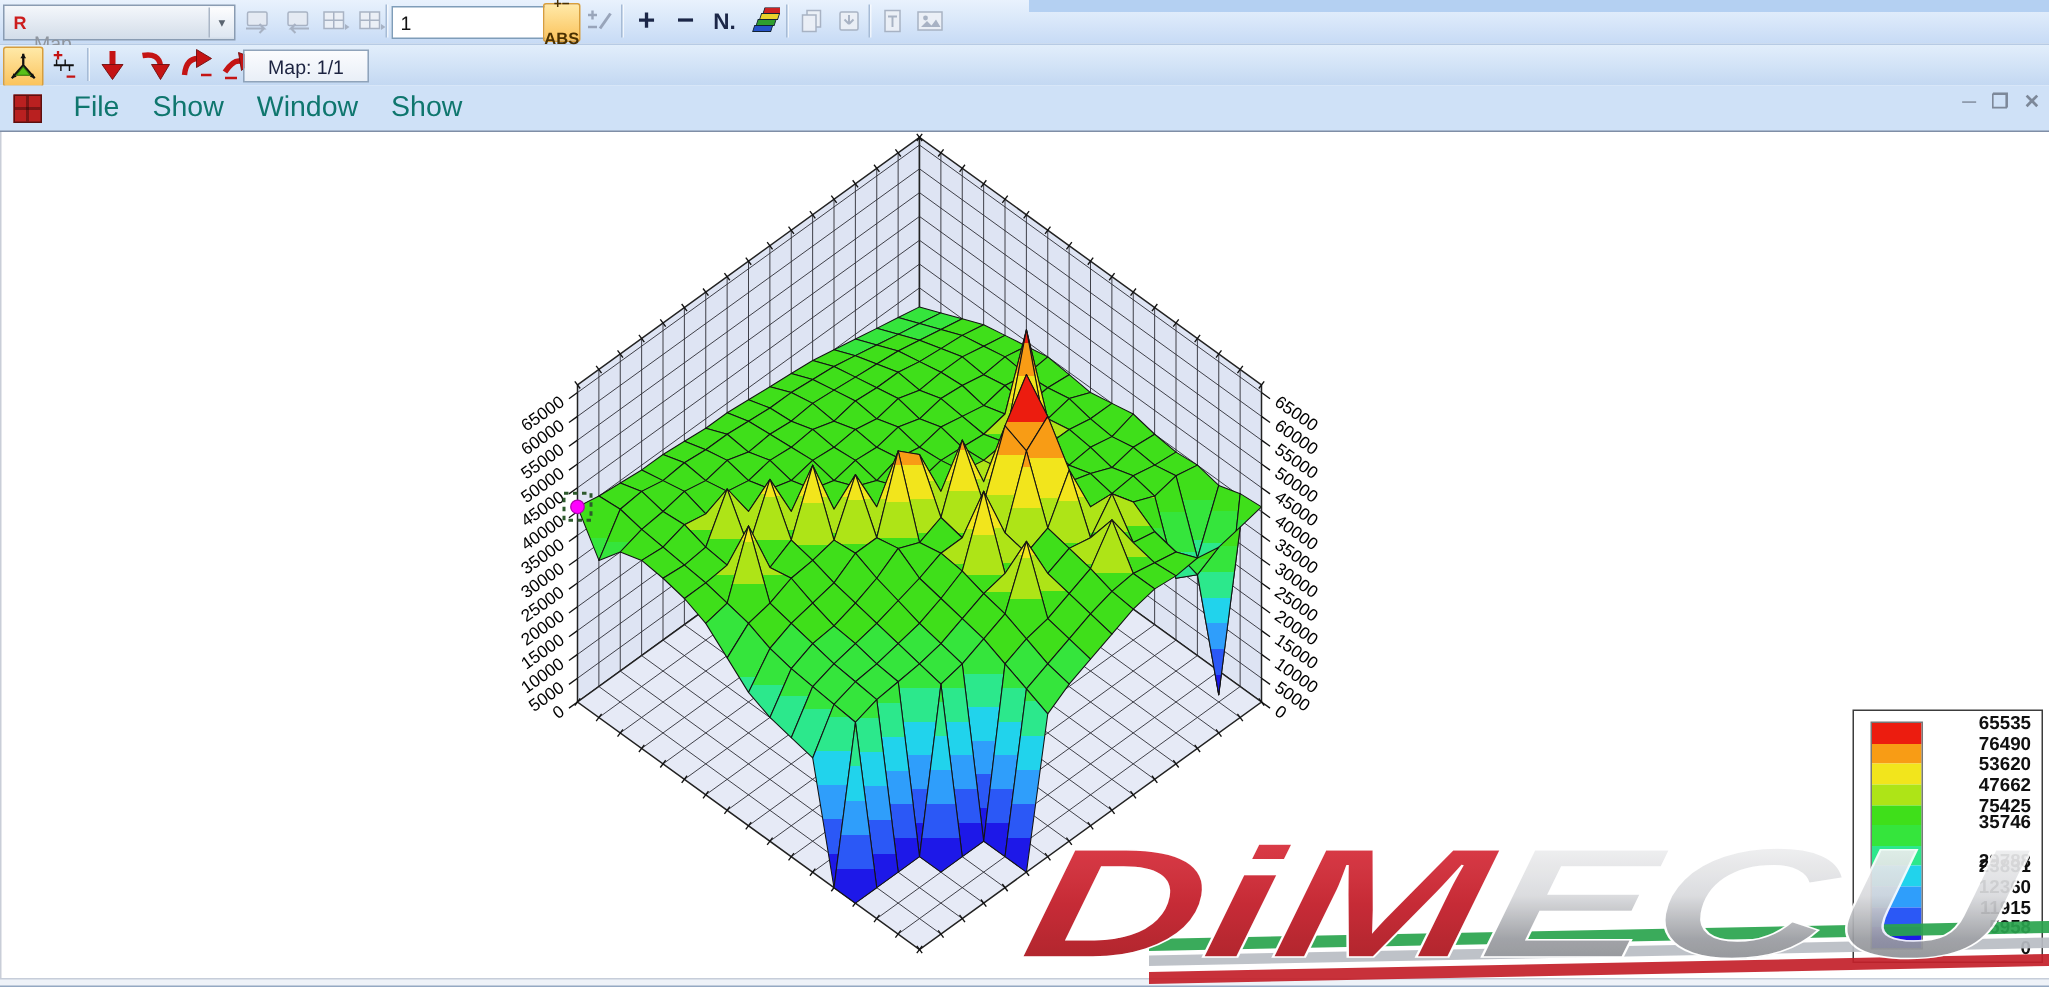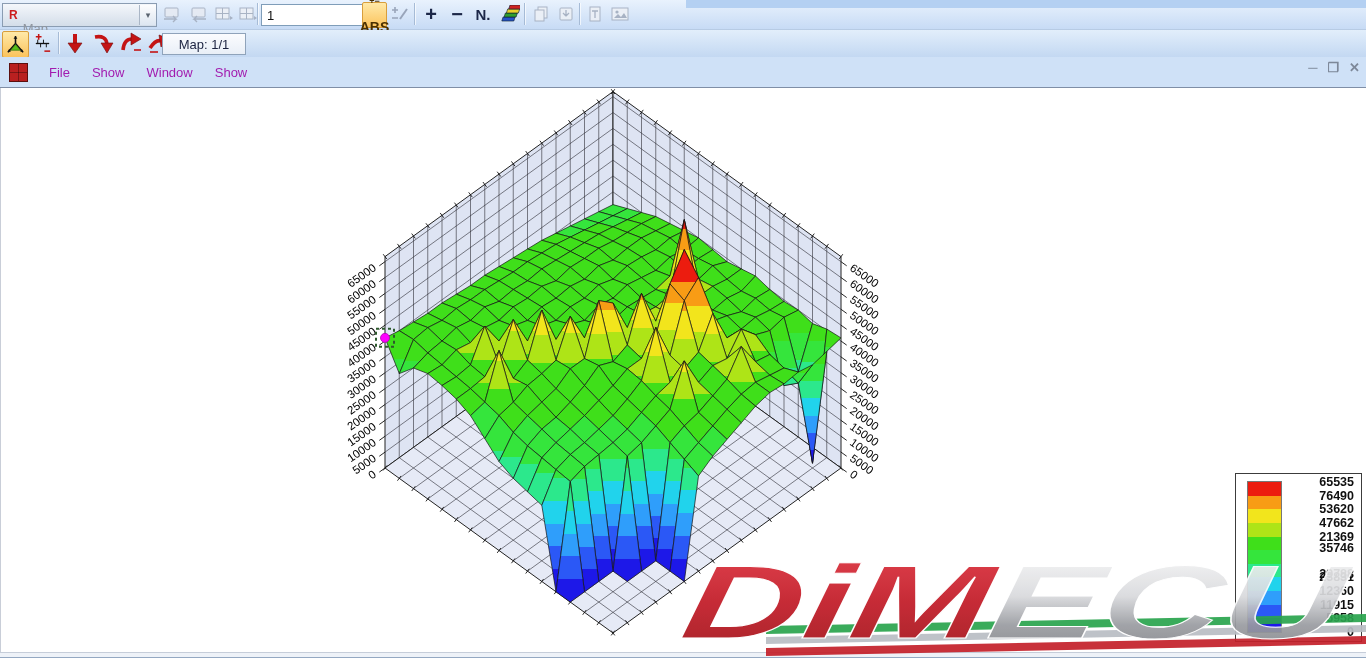--- a/index.html
+++ b/index.html
@@ -19,29 +19,29 @@
          display:flex;align-items:center;position:absolute;}
   .combo .r{color:#cc1d1d;font-weight:bold;font-size:12px;margin:0 5px 0 6px;}
   .combo .val{color:#8f959e;font-size:13px;flex:1;margin-top:26px;}
   .combo .arrow{width:16px;height:20px;border-left:1px solid #aab6c6;display:flex;align-items:center;justify-content:center;
                 color:#5a6470;font-size:9px;background:linear-gradient(#fdfdfe,#dde6f1);}
   .vinput{left:261px;top:4px;width:97px;height:18px;border:1px solid #7f9db9;background:#fff;position:absolute;
           font-size:13px;color:#111;padding:1px 0 1px 5px;display:flex;align-items:center;}
   .absbtn{left:362px;top:2px;width:23px;height:24px;position:absolute;border:1px solid #d89e3c;border-radius:2px;
           background:linear-gradient(#ffe9a8,#fbc35c);display:flex;flex-direction:column;align-items:center;justify-content:center;
           color:#4a3000;font-weight:bold;line-height:1;}
-  .absbtn .l1{font-size:9px;} .absbtn .l2{font-size:14px;margin-top:14px;}
+  .absbtn .l1{font-size:9px;} .absbtn .l2{font-size:11px;margin-top:14px;}
   .navy{color:#1c2748;font-weight:bold;}
   .orangebtn{position:absolute;top:1px;width:25px;height:25px;border:1px solid #d89e3c;border-radius:2px;
              background:linear-gradient(#ffe9a8,#fbc35c);display:flex;align-items:center;justify-content:center;}
   .plainbtn{position:absolute;top:1px;width:25px;height:25px;display:flex;align-items:center;justify-content:center;}
   .mapcounter{position:absolute;left:162px;top:3px;width:82px;height:20px;border:1px solid #8fa3ba;
               background:linear-gradient(#fbfcfe,#e9eff7);display:flex;align-items:center;justify-content:center;
               font-size:13px;color:#1c2340;}
-  .menu-item{font-size:13px;color:#a21caf;padding:0 11px;height:30px;display:flex;align-items:center;}
+  .menu-item{font-size:19px;color:#0f766e;padding:0 11px;height:30px;display:flex;align-items:center;}
   .menu-icon{width:17px;height:17px;margin:0 10px 0 9px;position:relative;background:#b92020;border:1px solid #5c0f0f;
              background-image:linear-gradient(#0000 45%,#00000055 45%,#00000055 55%,#0000 55%),
                               linear-gradient(90deg,#0000 45%,#00000055 45%,#00000055 55%,#0000 55%);}
   .winctl{position:absolute;right:6px;top:60px;display:flex;gap:10px;color:#7d8899;font-size:13px;font-weight:bold;}
   .winctl span{cursor:default;}
   
   .canvas{left:0;top:88px;width:1366px;height:564px;background:#fff;border-left:1px solid #c9ced8;}
   
   .legend{left:1235px;top:473px;width:125px;height:167px;background:#fff;border:1px solid #3c3c3c;z-index:3;font-weight:bold;}
   .cbar{position:absolute;left:12px;top:8px;width:33px;height:150px;outline:1px solid #777;}
@@ -1489,21 +1489,21 @@
         <div class="cband" style="height: 13.6364px; background: rgb(33, 211, 236);"></div>
         <div class="cband" style="height: 13.6364px; background: rgb(47, 158, 251);"></div>
         <div class="cband" style="height: 13.6364px; background: rgb(43, 88, 246);"></div>
         <div class="cband" style="height: 13.6364px; background: rgb(29, 24, 232);"></div>
       </div>
     <div id="lvals">
         <div class="lval" style="top: 2px;">65535</div>
         <div class="lval" style="top: 15.64px;">76490</div>
         <div class="lval" style="top: 29.28px;">53620</div>
         <div class="lval" style="top: 42.92px;">47662</div>
-        <div class="lval" style="top: 56.56px;">21369</div>
+        <div class="lval" style="top: 56.56px;">75425</div>
         <div class="lval" style="top: 68px;">35746</div>
         <div class="lval" style="top: 94px;">29788</div>
         <div class="lval" style="top: 97.48px;">23831</div>
         <div class="lval" style="top: 111.12px;">12360</div>
         <div class="lval" style="top: 124.76px;">11915</div>
         <div class="lval" style="top: 138.4px;">5958</div>
         <div class="lval" style="top: 152.04px;">0</div>
       </div>
   </div>
 

